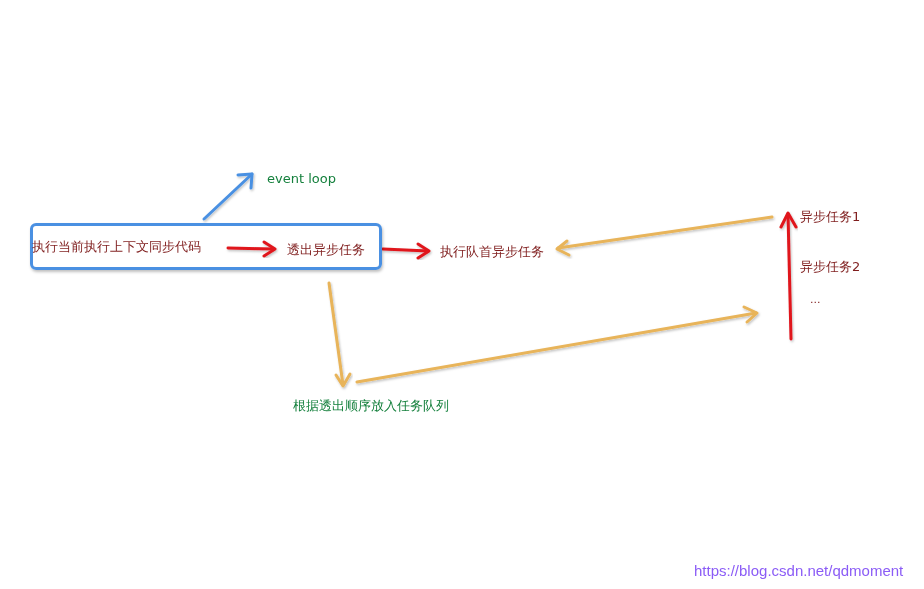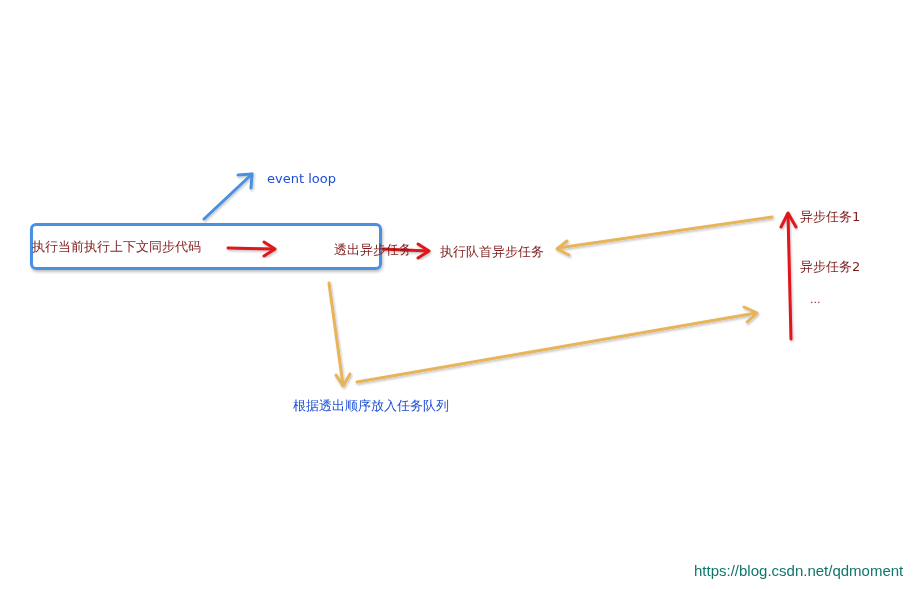--- a/index.html
+++ b/index.html
@@ -1,25 +1,25 @@
 <!DOCTYPE html>
 <html><head>
 <meta charset="utf-8">
 <style>
   html, body { margin:0; padding:0; }
   body { width:924px; height:589px; background:#ffffff; position:relative; overflow:hidden;
          font-family:"DejaVu Sans", sans-serif; }
   svg.canvas { position:absolute; left:0; top:0; }
   .lbl { position:absolute; font-size:13px; white-space:nowrap; line-height:16px; }
   .red { color:#7f1d1d; }
-  .blue { color:#1d4ed8; }
+  .blue { color:#15803d; }
   .box { position:absolute; left:30px; top:223px; width:352px; height:47px;
          border:3px solid #4a90e2; border-radius:6px; box-sizing:border-box;
          box-shadow:1px 2px 3px rgba(0,0,0,0.25); }
-  .wm { position:absolute; left:694px; top:562px; font-size:15px; color:#0f766e; font-family:"Liberation Sans", sans-serif; }
+  .wm { position:absolute; left:694px; top:562px; font-size:15px; color:#8b5cf6; font-family:"Liberation Sans", sans-serif; }
 </style>
 </head>
 <body>
 
 <svg class="canvas" width="924" height="589">
   <defs>
     <filter id="sh" x="-10%" y="-10%" width="120%" height="120%">
       <feDropShadow dx="1" dy="1.5" stdDeviation="1" flood-color="#000" flood-opacity="0.25"></feDropShadow>
     </filter>
   </defs>
@@ -57,20 +57,20 @@
   <g filter="url(#sh)" stroke="#e0141c" stroke-width="3" fill="none" stroke-linecap="round" stroke-linejoin="round">
     <line x1="791" y1="339" x2="788" y2="214"></line>
     <polyline points="781,227 788,213 796,227"></polyline>
   </g>
 </svg>
 
 <div class="box"></div>
 
 <div class="lbl blue" style="left:267px;top:171px;">event loop</div>
 <div class="lbl red" style="left:32px;top:239px;">执行当前执行上下文同步代码</div>
-<div class="lbl red" style="left:287px;top:242px;margin-left:47px;">透出异步任务</div>
+<div class="lbl red" style="left:287px;top:242px;">透出异步任务</div>
 <div class="lbl red" style="left:440px;top:244px;">执行队首异步任务</div>
 <div class="lbl blue" style="left:293px;top:398px;">根据透出顺序放入任务队列</div>
 <div class="lbl red" style="left:800px;top:209px;">异步任务1</div>
 <div class="lbl red" style="left:800px;top:251px;margin-top:8px;">异步任务2</div>
 <div class="lbl red" style="left:810px;top:292px;font-size:11px;">...</div>
 
 <div class="wm">https://blog.csdn.net/qdmoment</div>
 
 </body></html>

